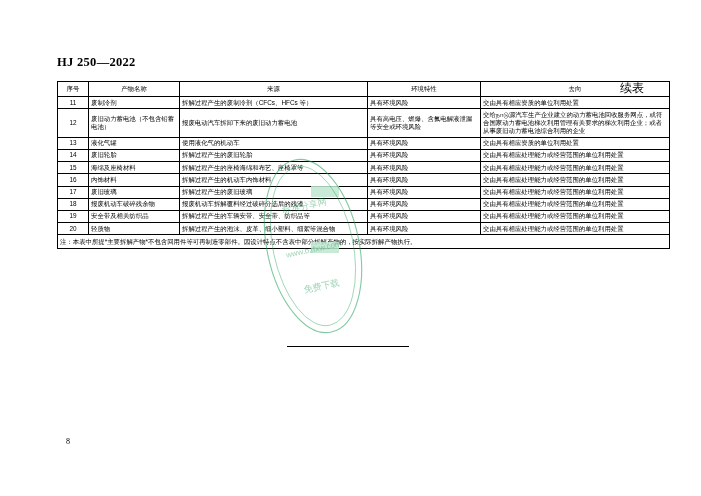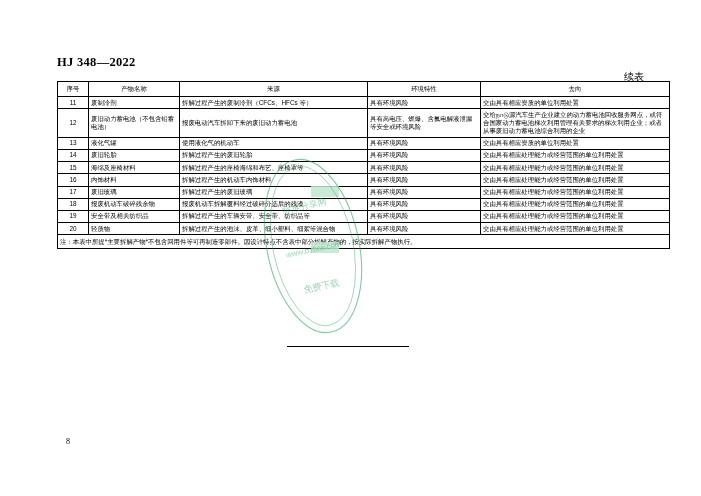--- a/index.html
+++ b/index.html
@@ -26,22 +26,22 @@
     top: 55px;
     font-family: "Liberation Serif", serif;
     font-size: 12.5px;
     font-weight: bold;
     letter-spacing: 0.3px;
     color: #000;
   }
   .cont-label {
     position: absolute;
     right: 57px;
-    top: 70px;
-    font-size: 10px;
+    top: 80px;
+    font-size: 12px;
     color: #000;
   }
   .table-wrap {
     position: absolute;
     left: 57px;
     top: 81px;
     width: 587px;
   }
   table.tbl {
     border-collapse: collapse;
@@ -104,21 +104,21 @@
     opacity: 0.85;
   }
   .redact.r1 { left: 311px; top: 186px; width: 28px; height: 11px; }
   .redact.r2 { left: 311px; top: 242px; width: 28px; height: 11px; }
 </style>
 </head>
 <body>
 
 <div class="page">
 
-  <div class="std-code">HJ 348—2022</div>
+  <div class="std-code">HJ 250—2022</div>
   <div class="cont-label">续表</div>
 
   <div class="table-wrap">
     <table class="tbl">
       <thead>
         <tr>
           <th style="width:26px">序号</th>
           <th style="width:86px">产物名称</th>
           <th style="width:183px">来源</th>
           <th style="width:108px">环境特性</th>

